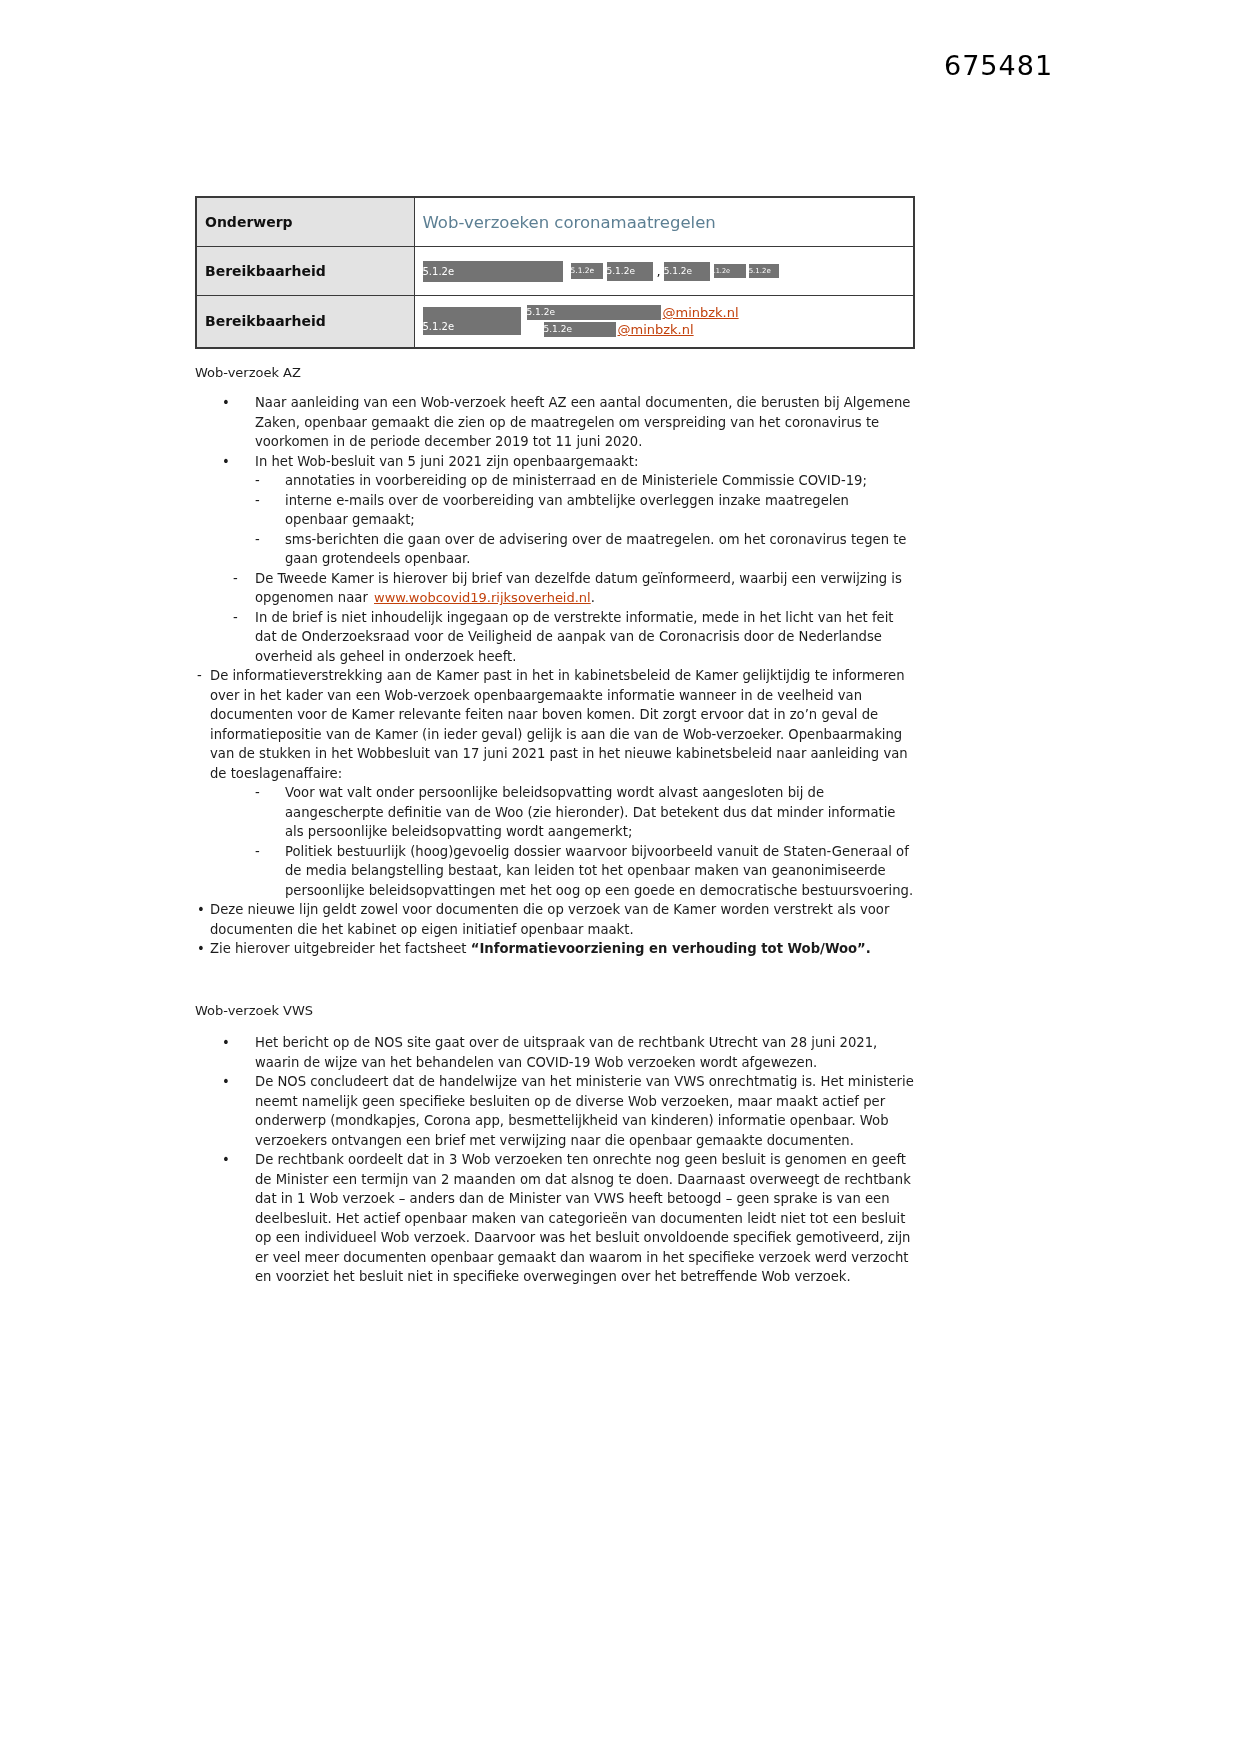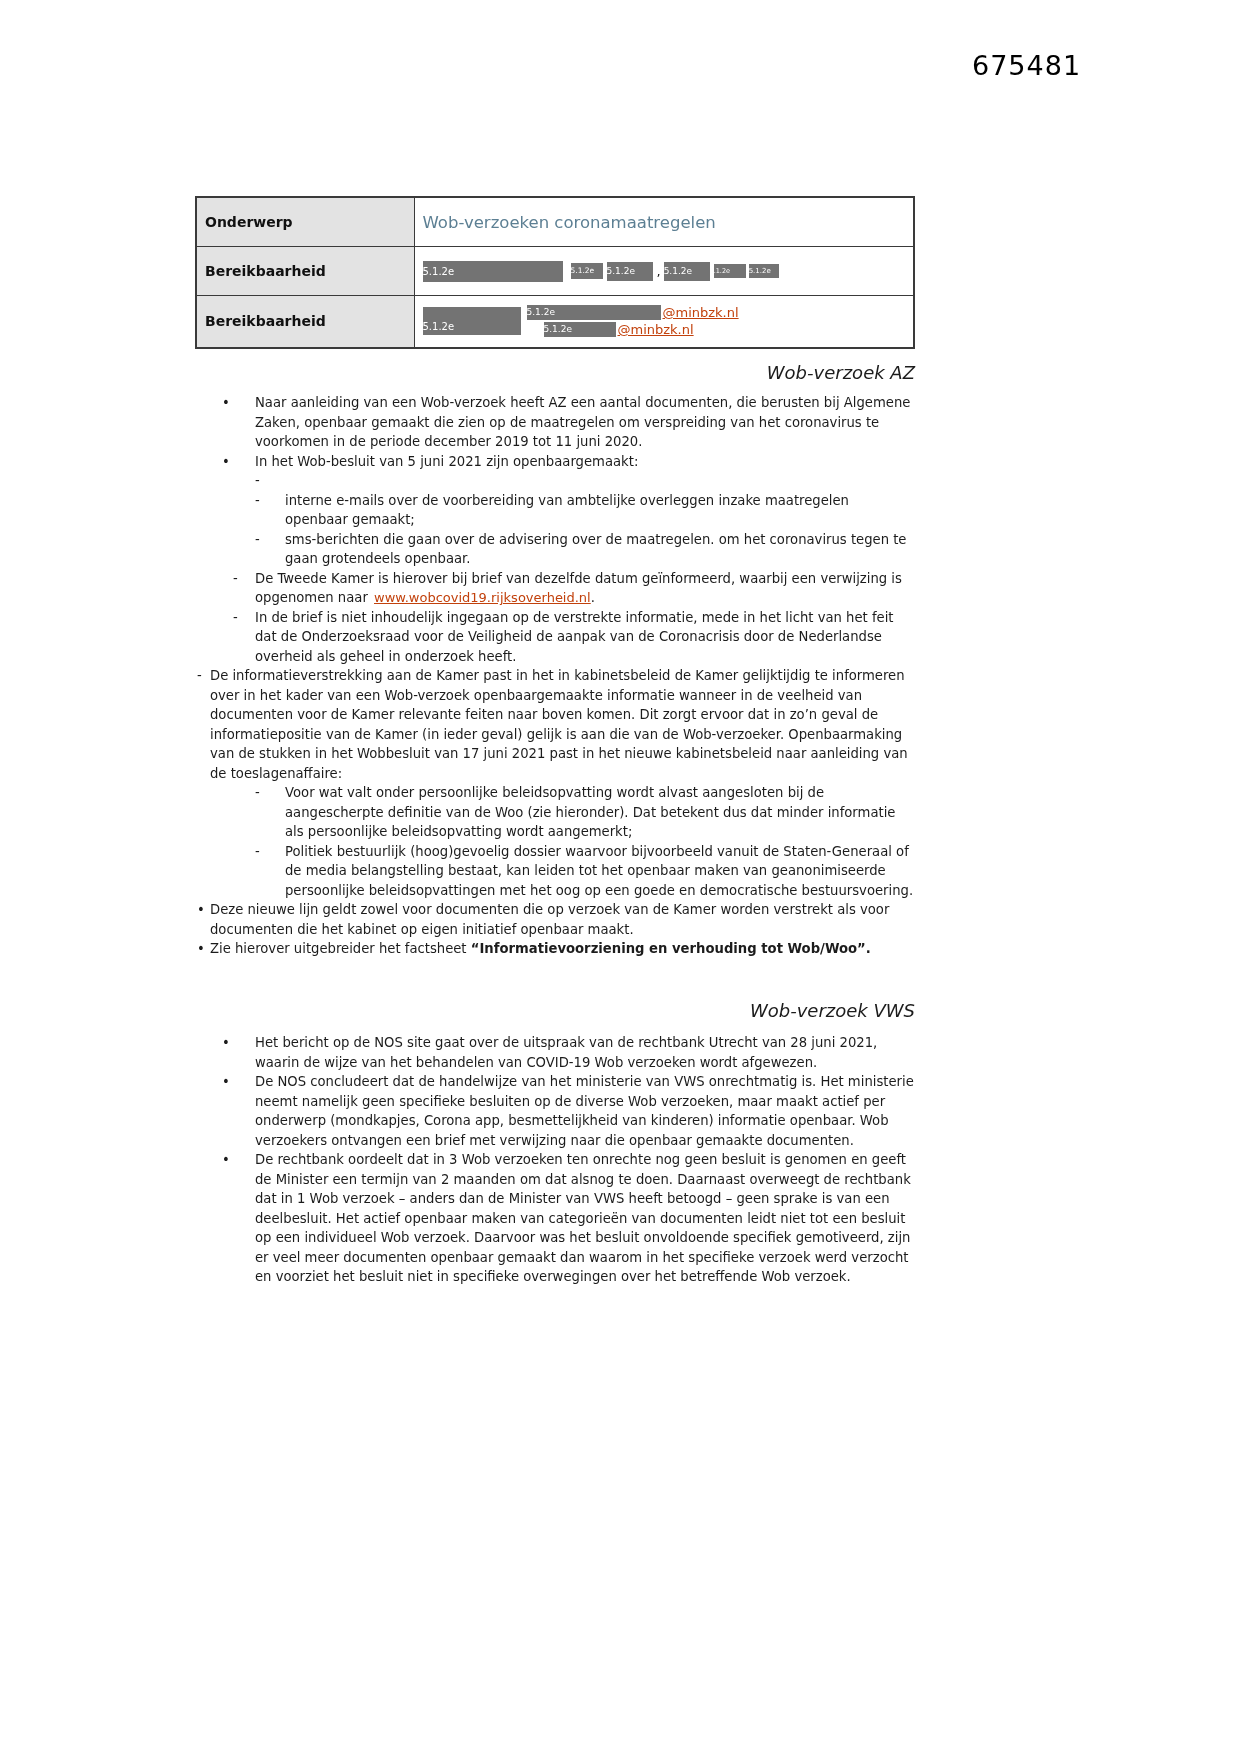--- a/index.html
+++ b/index.html
@@ -5,21 +5,21 @@
   * { margin:0; padding:0; box-sizing:border-box; }
   html,body { background:#ffffff; }
   body {
     width:1241px; height:1754px; position:relative;
     font-family:"DejaVu Sans","Liberation Sans",sans-serif;
     color:#1c1c1c;
   }
   .page { position:absolute; inset:0; background:#ffffff; overflow:hidden; }
 
   .doc-number {
-    position:absolute; top:50px; left:972px;
+    position:absolute; top:50px; left:944px;
     font-size:27px; color:#000; letter-spacing:1px;
   }
 
   .content { position:absolute; left:195px; top:196px; width:720px; }
 
   
   table.info-table { width:100%; border-collapse:collapse; border:2px solid #3a3a3a; }
   table.info-table td { border:1px solid #3a3a3a; vertical-align:middle; }
   td.label-cell {
     width:218px; background:#e3e3e3; font-weight:bold;
@@ -45,21 +45,21 @@
   .r-main { width:98px; height:28px; font-size:10px; line-height:40px; }
   .bereik-lines { margin-left:6px; }
   .bereik-line { display:flex; align-items:center; height:17px; }
   .bereik-line.l2 { margin-left:17px; }
   .r-l1 { width:134px; height:15px; font-size:9px; line-height:15px; }
   .r-l2 { width:72px;  height:15px; font-size:9px; line-height:15px; }
   .link { color:#c2410c; text-decoration:underline; font-size:13px; margin-left:2px; }
 
   
   .body-text { margin-top:14px; font-size:13.2px; line-height:19.5px; color:#1c1c1c; }
-  .section-heading { font-style:italic; font-size:18px; margin-bottom:11px;text-align:right; }
+  .section-heading { font-size:13px; margin-bottom:11px; }
   .section-vws { margin-top:42px; }
   .section-vws .section-heading { margin-bottom:13px; }
 
   .li { display:flex; }
   .marker { flex:0 0 auto; }
   .txt { flex:1 1 auto; }
 
   .lvl0  { padding-left:2px; }  .lvl0  > .marker { width:13px; }
   .lvl1  { padding-left:27px; } .lvl1  > .marker { width:33px; }
   .lvl1d { padding-left:38px; } .lvl1d > .marker { width:22px; }
@@ -129,20 +129,21 @@
           <div class="txt">Naar aanleiding van een Wob-verzoek heeft AZ een aantal documenten, die berusten bij Algemene Zaken, openbaar gemaakt die zien op de maatregelen om verspreiding van het coronavirus  te voorkomen in de periode december 2019 tot 11 juni 2020.</div>
         </div>
 
         <div class="li lvl1">
           <span class="marker">•</span>
           <div class="txt">In het Wob-besluit van 5 juni 2021 zijn openbaargemaakt:</div>
         </div>
 
         <div class="li lvl2">
           <span class="marker">-</span>
+          <div class="txt">annotaties in voorbereiding op de ministerraad en de Ministeriele Commissie COVID-19;</div>
         </div>
 
         <div class="li lvl2">
           <span class="marker">-</span>
           <div class="txt">interne e-mails over de voorbereiding van ambtelijke overleggen inzake maatregelen openbaar gemaakt;</div>
         </div>
 
         <div class="li lvl2">
           <span class="marker">-</span>
           <div class="txt">sms-berichten die gaan over de advisering over de maatregelen. om het coronavirus tegen te gaan grotendeels openbaar.</div>

